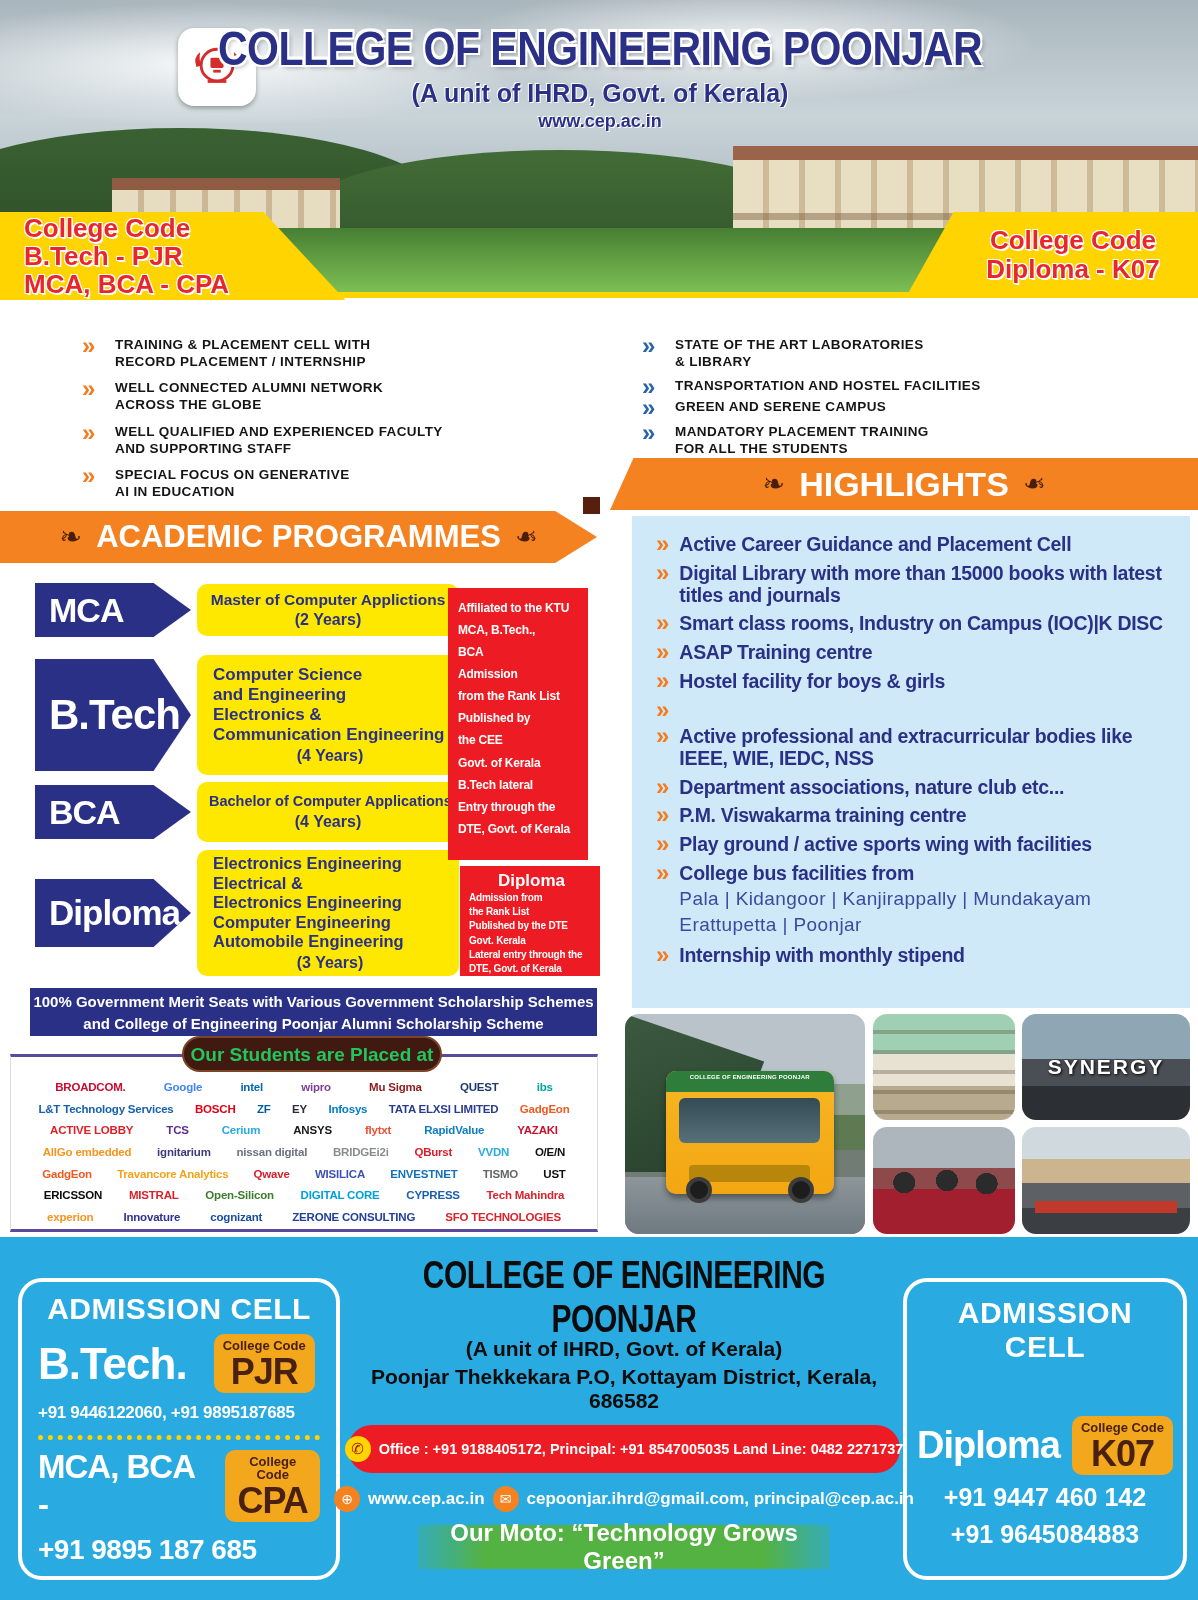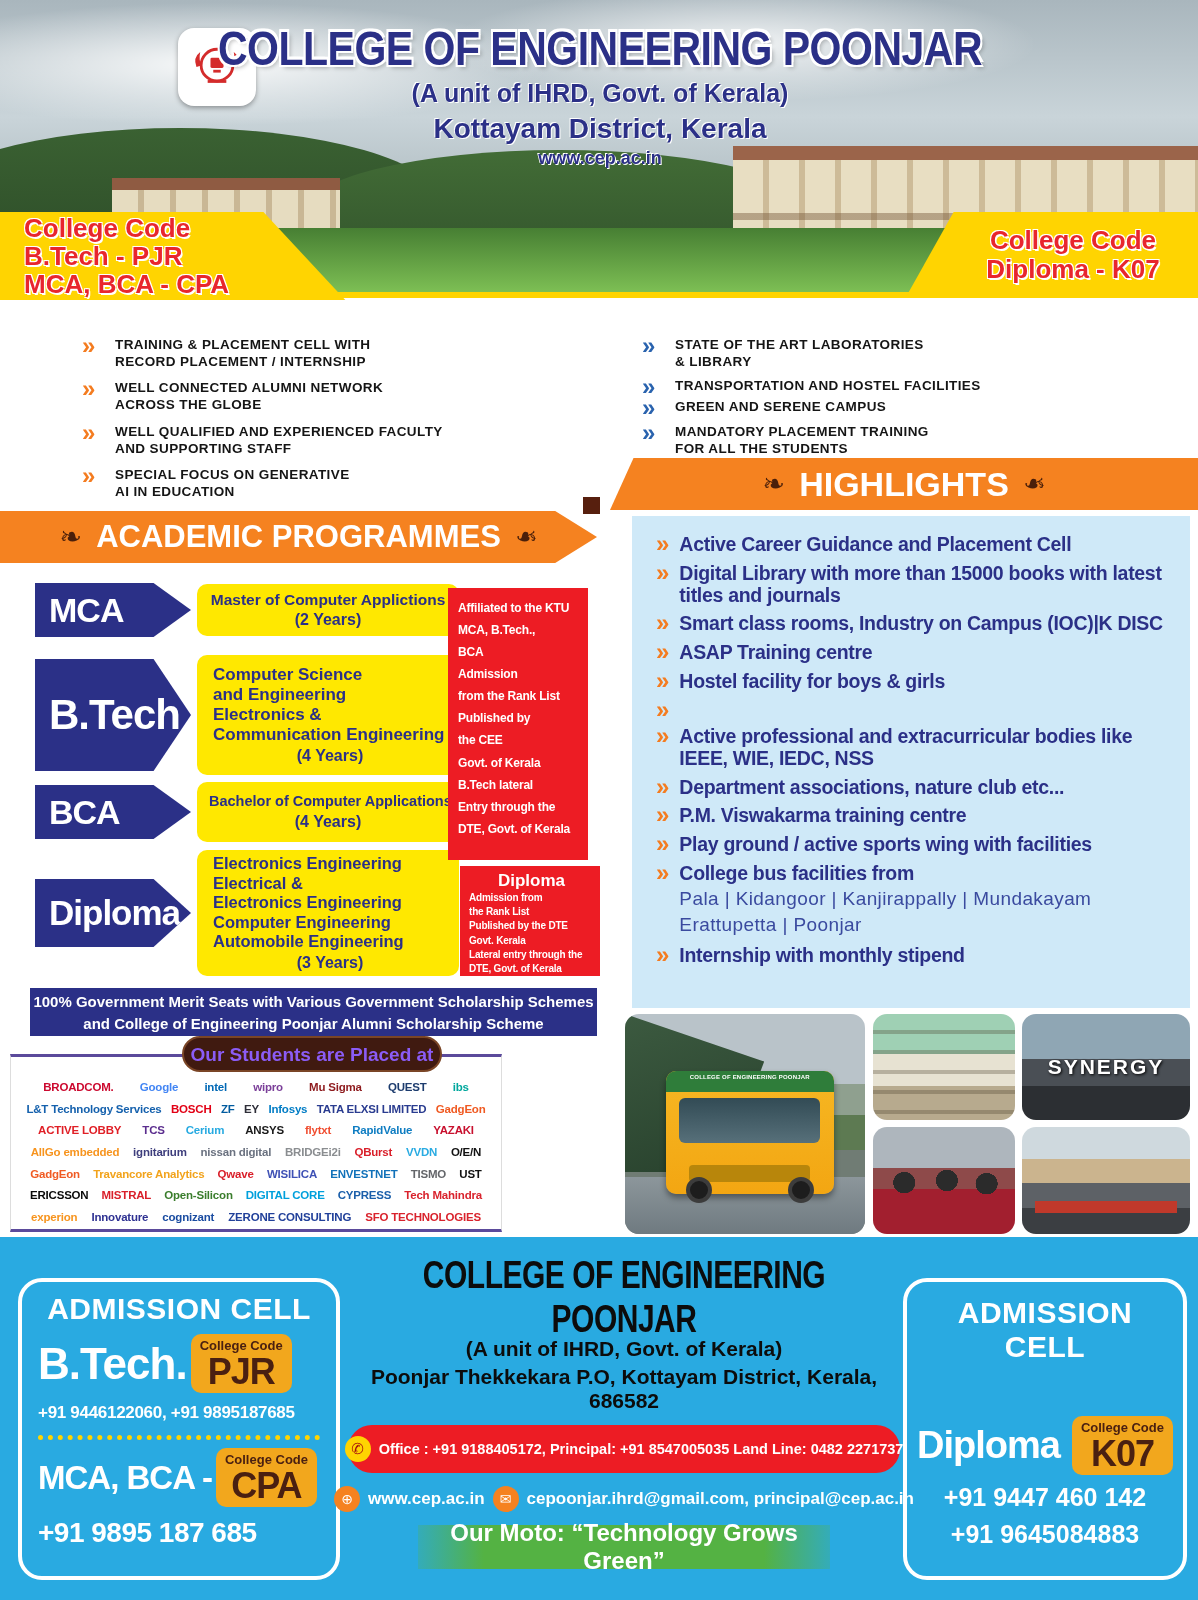--- a/index.html
+++ b/index.html
@@ -96,23 +96,23 @@
   .dip-box{position:absolute;left:460px;top:866px;width:140px;height:110px;background:#ed1c24;color:#fff;
      padding:5px 6px 0 9px;box-sizing:border-box;}
   .dip-title{text-align:center;font-weight:900;font-size:17px;}
   .dip-line{font-weight:bold;font-size:10px;line-height:1.42;white-space:nowrap;letter-spacing:-.2px;}
 
   .merit{position:absolute;left:30px;top:988px;width:567px;height:48px;background:#2b3087;color:#fff;
      text-align:center;font-weight:bold;font-size:15px;line-height:1.45;padding-top:3px;box-sizing:border-box;}
 
   
   .placed-pill{position:absolute;left:182px;top:1036px;width:260px;height:36px;background:#401a10;
-     border:2px solid #7a4526;border-radius:19px;color:#8b5cf6;font-weight:900;font-size:19px;text-align:center;
+     border:2px solid #7a4526;border-radius:19px;color:#22c55e;font-weight:900;font-size:19px;text-align:center;
      line-height:33px;z-index:3;box-sizing:border-box;}
-  .logo-box{position:absolute;left:10px;top:1054px;width:492px;height:178px;background:#fff;
+  .logo-box{position:absolute;left:10px;top:1054px;width:588px;height:178px;background:#fff;
      border-top:3px solid #5b4a9b;border-bottom:3px solid #5b4a9b;border-left:1px solid #ddd;border-right:1px solid #ddd;
      padding:24px 6px 6px;box-sizing:border-box;display:flex;flex-direction:column;justify-content:space-between;}
   .logo-row{display:flex;justify-content:space-evenly;align-items:center;}
   .logo-chip{font-weight:900;font-size:11.5px;letter-spacing:-.2px;white-space:nowrap;}
 
   
   .hl-box{position:absolute;left:632px;top:516px;width:558px;height:492px;background:#cfe9f8;
      padding:18px 8px 0 24px;box-sizing:border-box;display:flex;flex-direction:column;gap:7px;}
   .hl-item{display:flex;gap:10px;align-items:flex-start;}
   .hl-chev{color:#f47c20;font-weight:900;font-size:24px;line-height:19px;flex:none;}
@@ -149,21 +149,21 @@
   .ph-grp{left:1022px;top:1127px;width:168px;height:107px;
      background:linear-gradient(180deg,#cfd9de 0 30%,#cbb48e 30% 52%,#5d6166 52% 76%,#3b3e42 76%);}
   .grp-banner{position:absolute;bottom:20%;left:8%;width:84%;height:11%;background:#c0392b;}
 
   
   .footer{position:absolute;left:0;top:1237px;width:1198px;height:363px;background:#29aae1;color:#fff;}
   .fcard{position:absolute;border:4px solid #fff;border-radius:24px;box-sizing:border-box;}
   .fcard-left{left:18px;top:41px;width:322px;height:302px;padding:10px 16px;}
   .fcard-right{left:903px;top:41px;width:284px;height:302px;padding:14px 10px;text-align:center;}
   .adm-title{text-align:center;font-size:30px;font-weight:900;letter-spacing:.5px;}
-  .row-prog{display:flex;align-items:center;gap:4px;margin-top:8px;}
+  .row-prog{display:flex;align-items:center;gap:27px;margin-top:8px;}
   .prog-big{font-size:44px;font-weight:900;letter-spacing:-1px;}
   .prog-mid{font-size:33px;font-weight:900;letter-spacing:-1px;}
   .badge{background:#f2a71d;border-radius:10px;padding:5px 9px 3px;text-align:center;color:#4a2011;line-height:1;}
   .bc-top{font-size:13px;font-weight:bold;}
   .bc-code{font-size:36px;font-weight:900;letter-spacing:-1px;margin-top:2px;}
   .phones{font-size:17px;font-weight:900;margin-top:10px;white-space:nowrap;letter-spacing:-.3px;}
   .dots{border-top:5px dotted #ffd401;margin:12px 0 4px;}
   .phone-big{font-size:28px;font-weight:900;margin-top:10px;letter-spacing:-.5px;}
   .dip-row{display:flex;align-items:center;justify-content:center;gap:12px;margin-top:52px;}
   .dip-label{font-size:38px;font-weight:900;letter-spacing:-1px;}
@@ -201,21 +201,20 @@
           <circle cx="30" cy="28" r="17" fill="none" stroke="#d42b2b" stroke-width="3"></circle>
           <rect x="23" y="20" width="14" height="11" rx="1.5" fill="#d42b2b"></rect>
           <rect x="26" y="33" width="8" height="3" fill="#d42b2b"></rect>
           <path d="M8 30 Q4 20 12 14 Q10 24 14 28 Z" fill="#d42b2b"></path>
           <path d="M52 30 Q56 20 48 14 Q50 24 46 28 Z" fill="#d42b2b"></path>
           <rect x="20" y="44" width="20" height="3" rx="" hand="1" fill="#d42b2b"></rect>
         </svg>
       </div>
       <div class="hero-title">COLLEGE OF ENGINEERING POONJAR</div>
       <div class="hero-sub">(A unit of IHRD, Govt. of Kerala)</div>
-      <div class="hero-dist">Kottayam District, Kerala</div>
       <div class="hero-web">www.cep.ac.in</div>
     </div>
   </div>
 
   <div class="code-band code-left">
     <div>College Code</div>
     <div>B.Tech - PJR</div>
     <div>MCA, BCA - CPA</div>
   </div>
   <div class="code-band code-right">

